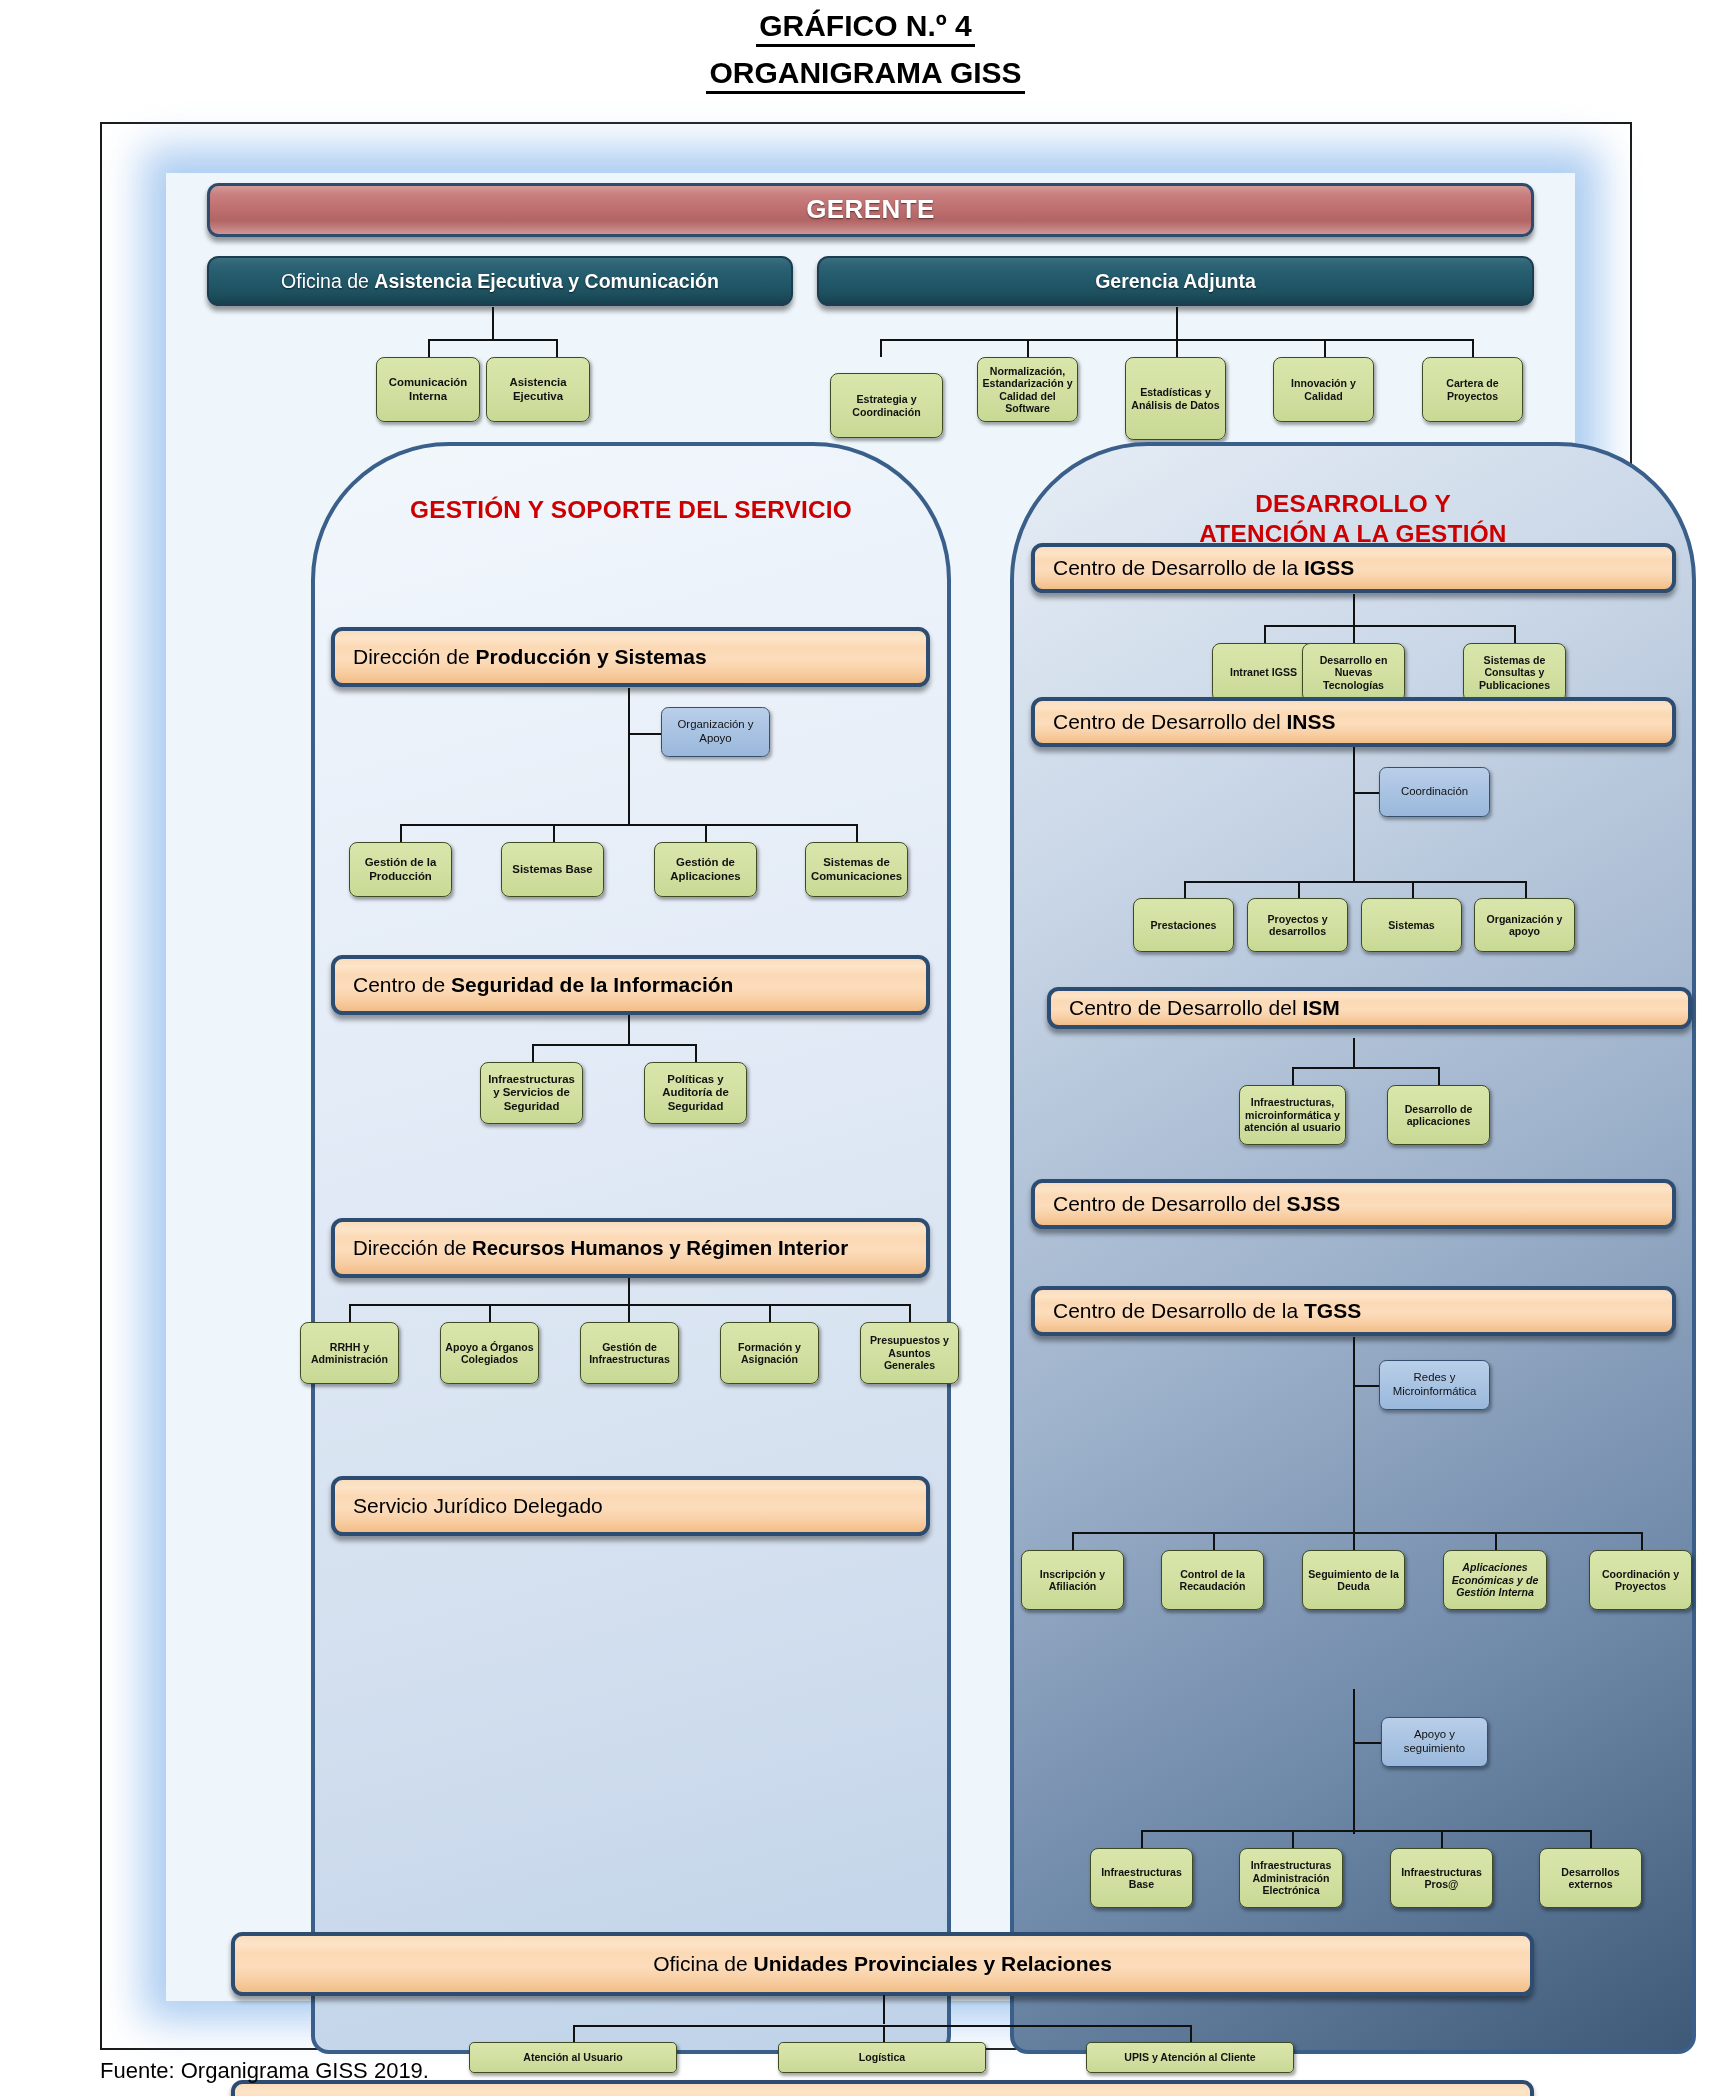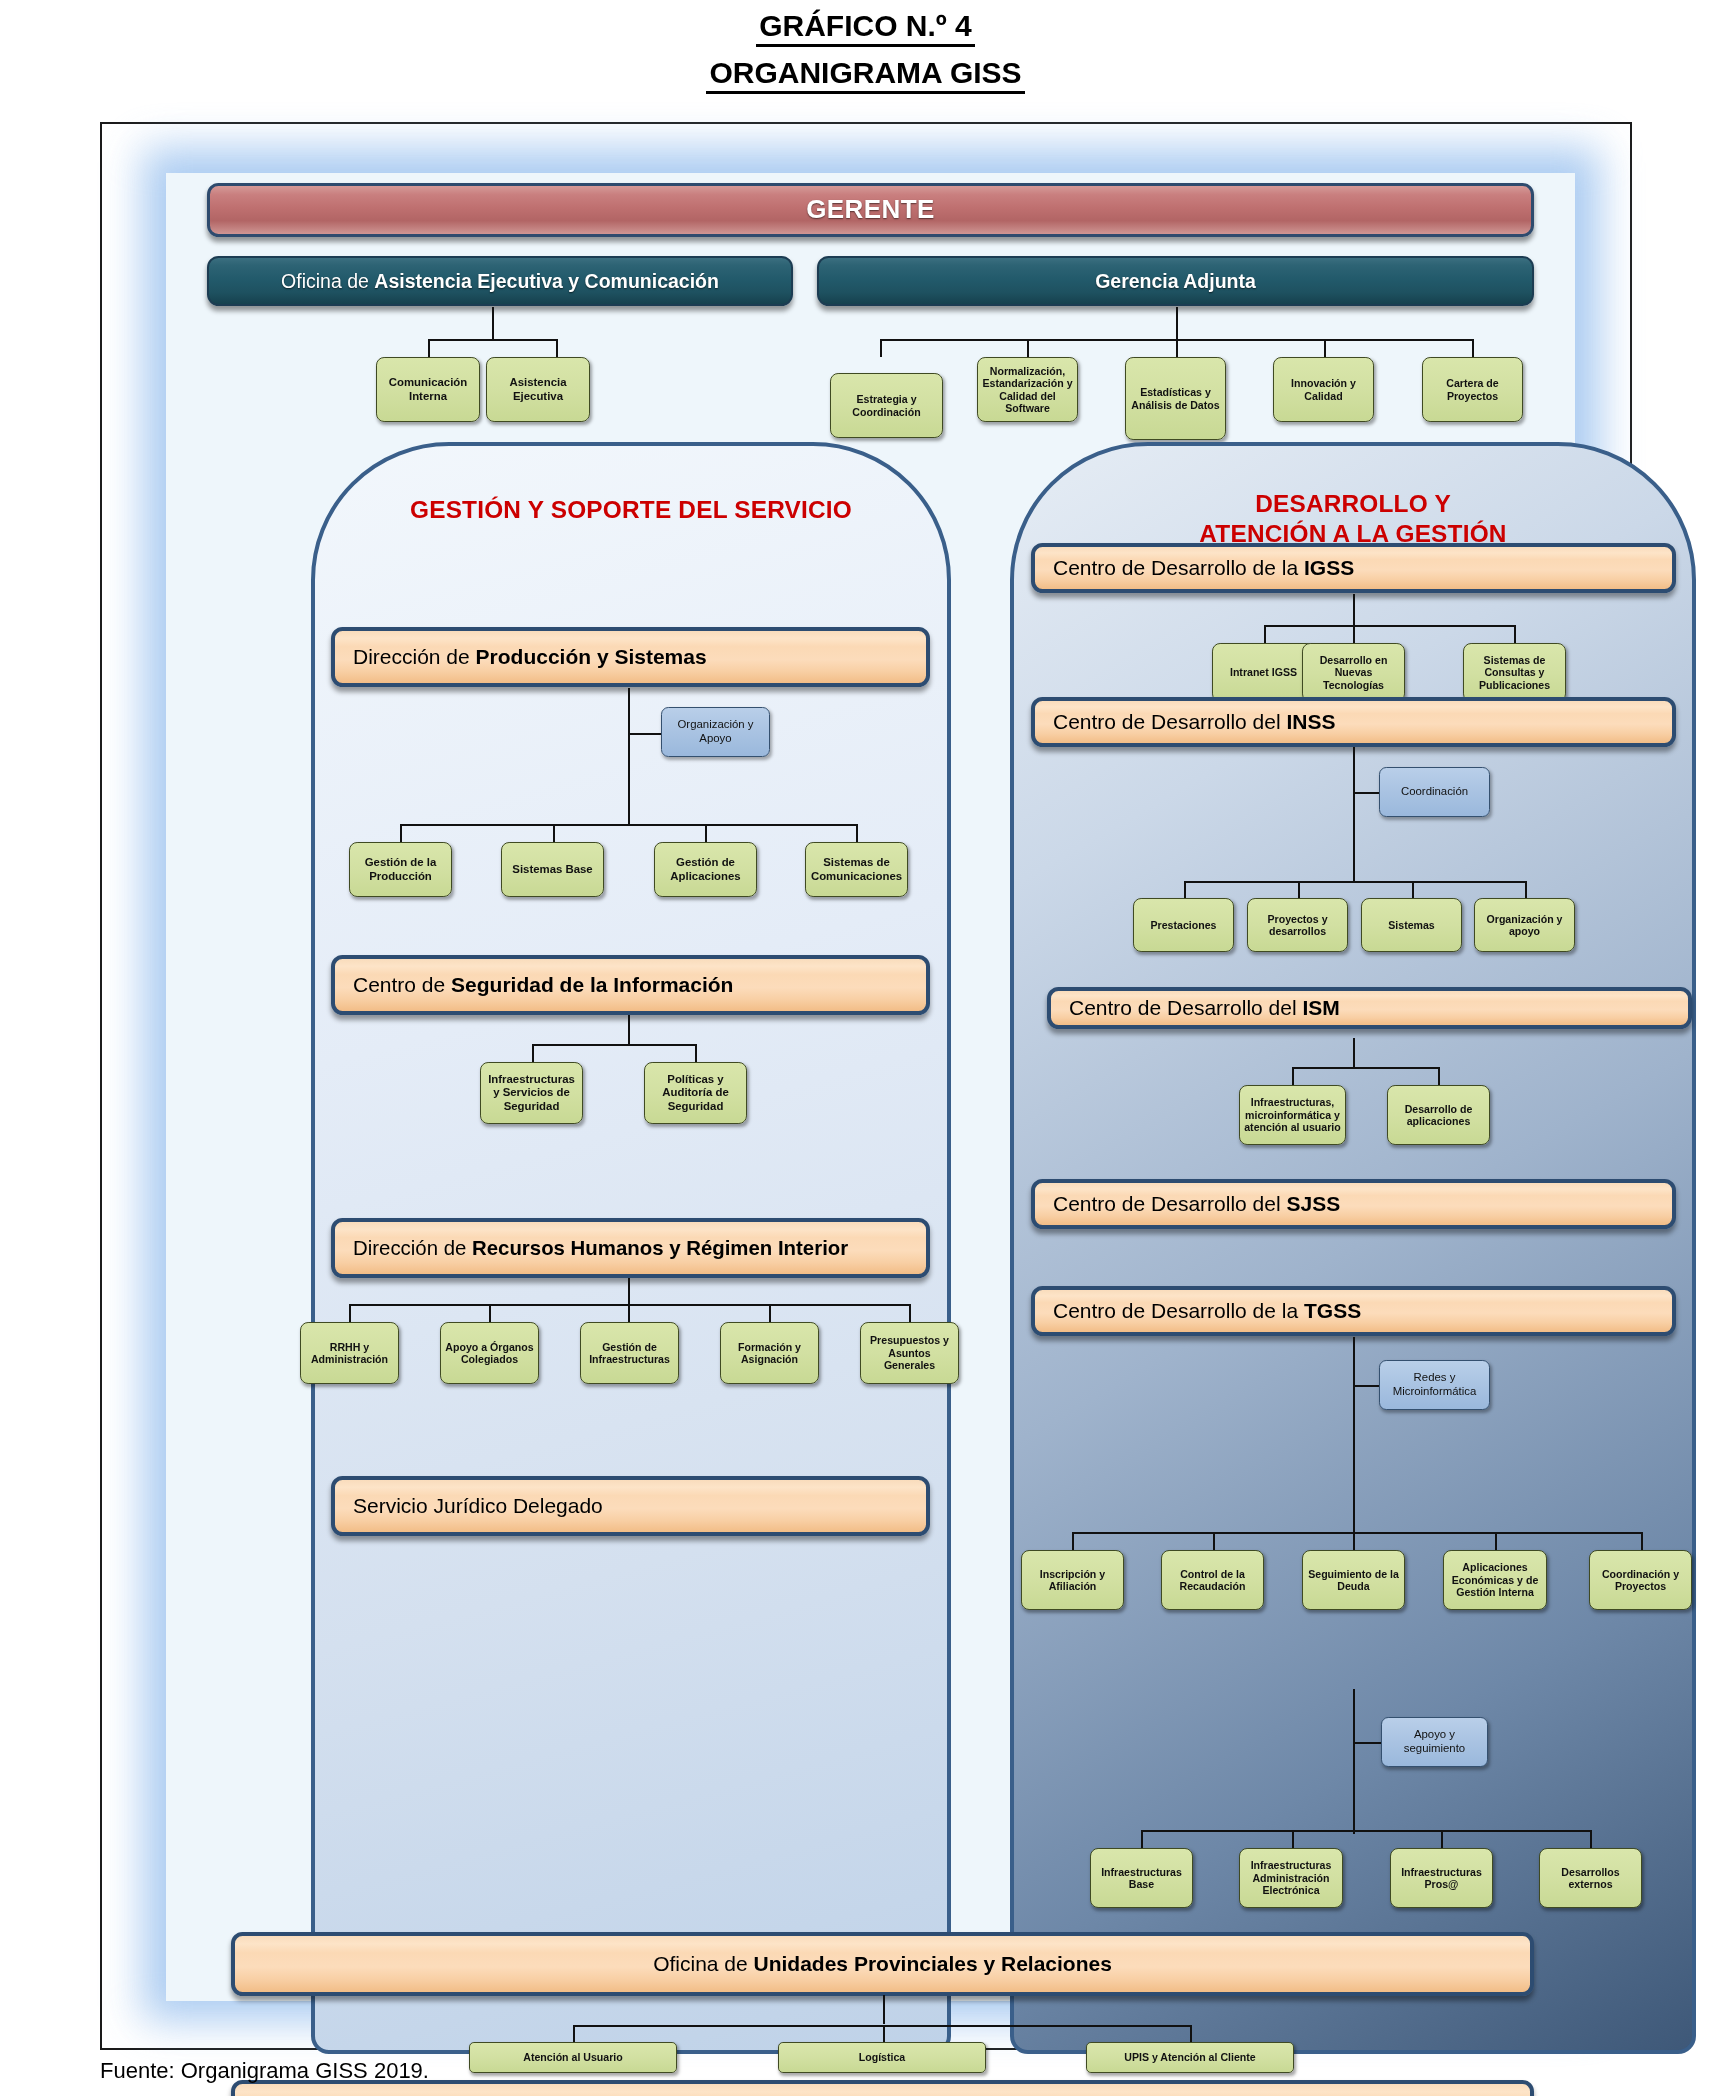--- a/index.html
+++ b/index.html
@@ -257,21 +257,21 @@
     <div class="ln h" style="left:906px;top:1359px;width:570px;"></div>
     <div class="ln v" style="left:906px;top:1359px;height:18px;"></div>
     <div class="ln v" style="left:1047px;top:1359px;height:18px;"></div>
     <div class="ln v" style="left:1187px;top:1359px;height:18px;"></div>
     <div class="ln v" style="left:1329px;top:1359px;height:18px;"></div>
     <div class="ln v" style="left:1475px;top:1359px;height:18px;"></div>
 
     <div class="leaf small" style="left:855px;top:1377px;width:103px;height:60px;">Inscripción y Afiliación</div>
     <div class="leaf small" style="left:995px;top:1377px;width:103px;height:60px;">Control de la Recaudación</div>
     <div class="leaf small" style="left:1136px;top:1377px;width:103px;height:60px;">Seguimiento de la Deuda</div>
-    <div class="leaf small" style="left:1277px;top:1377px;width:104px;height:60px;">Aplicaciones Económicas y de Gestión Interna</div>
+    <div class="leaf small" style="left:1277px;top:1377px;width:104px;height:60px;font-style:italic;">Aplicaciones Económicas y de Gestión Interna</div>
     <div class="leaf small" style="left:1423px;top:1377px;width:103px;height:60px;">Coordinación y Proyectos</div>
 
     <div class="ln v" style="left:1187px;top:1516px;height:145px;"></div>
     <div class="ln h" style="left:1187px;top:1569px;width:28px;"></div>
     <div class="staff" style="left:1215px;top:1544px;width:107px;height:50px;">Apoyo y seguimiento</div>
 
     <div class="ln h" style="left:975px;top:1657px;width:449px;"></div>
     <div class="ln v" style="left:975px;top:1657px;height:18px;"></div>
     <div class="ln v" style="left:1126px;top:1657px;height:18px;"></div>
     <div class="ln v" style="left:1275px;top:1657px;height:18px;"></div>

